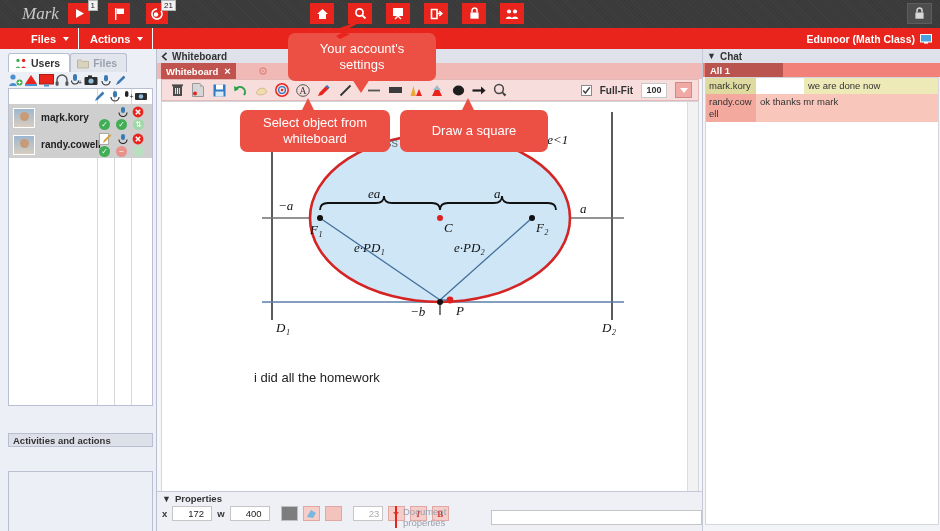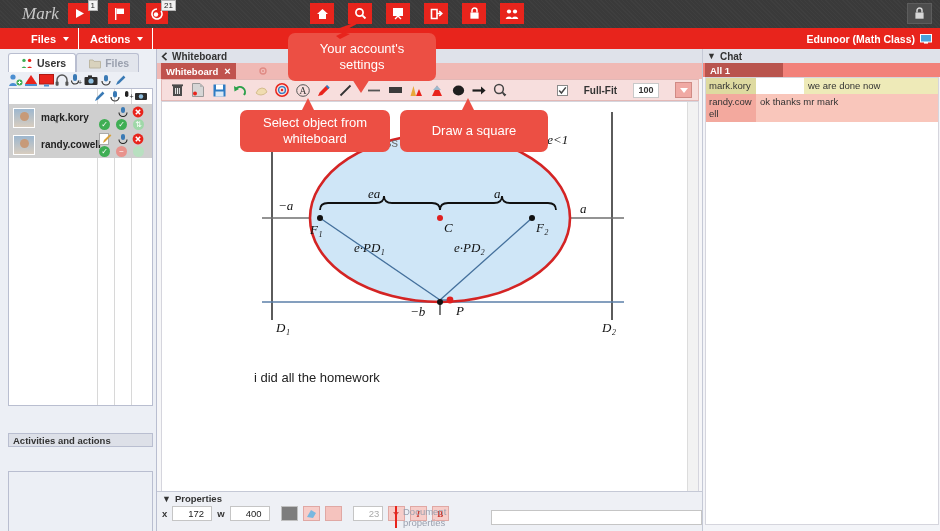--- a/index.html
+++ b/index.html
@@ -76,21 +76,21 @@
   }
 
   
   #left {
     position:absolute; left:0; top:49px; width:157px; height:482px;
     background:#eceff5;
     border-right:1px solid #b9bed0;
   }
   #ltabs { position:absolute; left:8px; top:4px; display:flex; }
   .ltab {
-    height:19px; padding:0 9px 0 12px;
+    height:19px; padding:0 9px 0 6px;
     display:flex; align-items:center; gap:4px;
     font-size:10.5px; font-weight:bold;
     border:1px solid #b9bed0; border-bottom:none;
     border-radius:3px 3px 0 0;
     cursor:pointer;
   }
   .ltab.on { background:#fff; color:#333; }
   .ltab.off { background:#e2e5ec; color:#9aa0ae; }
   #ltoolrow {
     position:absolute; left:8px; top:23px; width:142px; height:16px;
@@ -168,21 +168,21 @@
     display:flex; align-items:center;
   }
   #toolicons { display:flex; align-items:center; gap:3px; margin-left:6px; }
   .ticon {
     width:18px;height:18px;
     display:flex;align-items:center;justify-content:center;
     cursor:pointer;
   }
   #fitgroup {
     position:absolute; right:6px; top:2px;
-    display:flex; align-items:center; gap:16px;
+    display:flex; align-items:center; gap:8px;
     font-size:10px; font-weight:bold; color:#333;
   }
   #zoomval {
     width:26px;height:15px; background:#fff; border:1px solid #c9c9c9;
     font-size:9px; display:flex;align-items:center;justify-content:center;
   }
   #zoomdrop {
     width:17px;height:16px; background:#f0a9a4; border:1px solid #d08a85;
     display:flex;align-items:center;justify-content:center;
     cursor:pointer;

